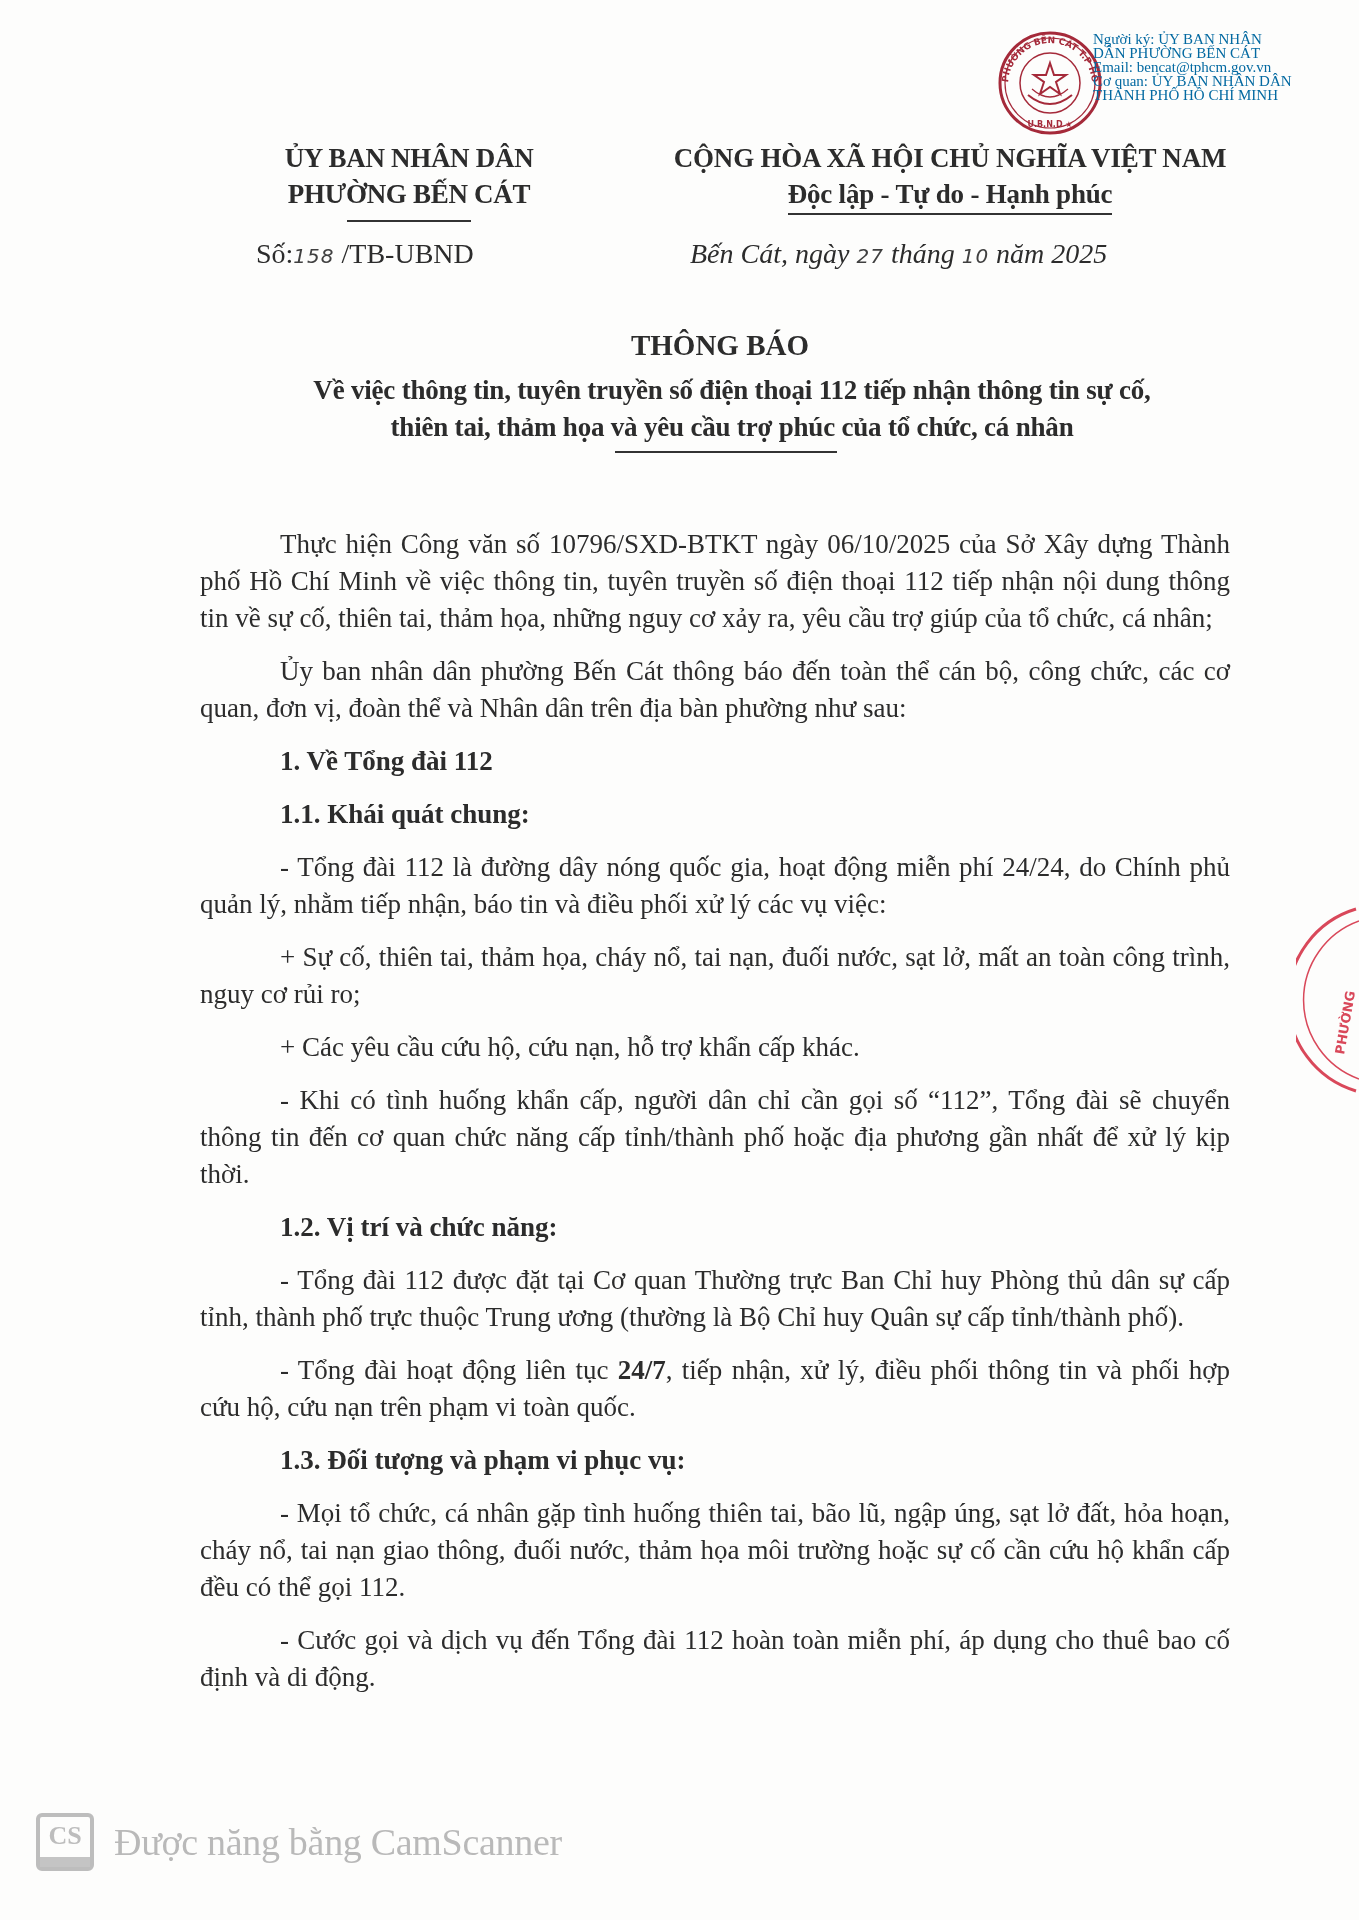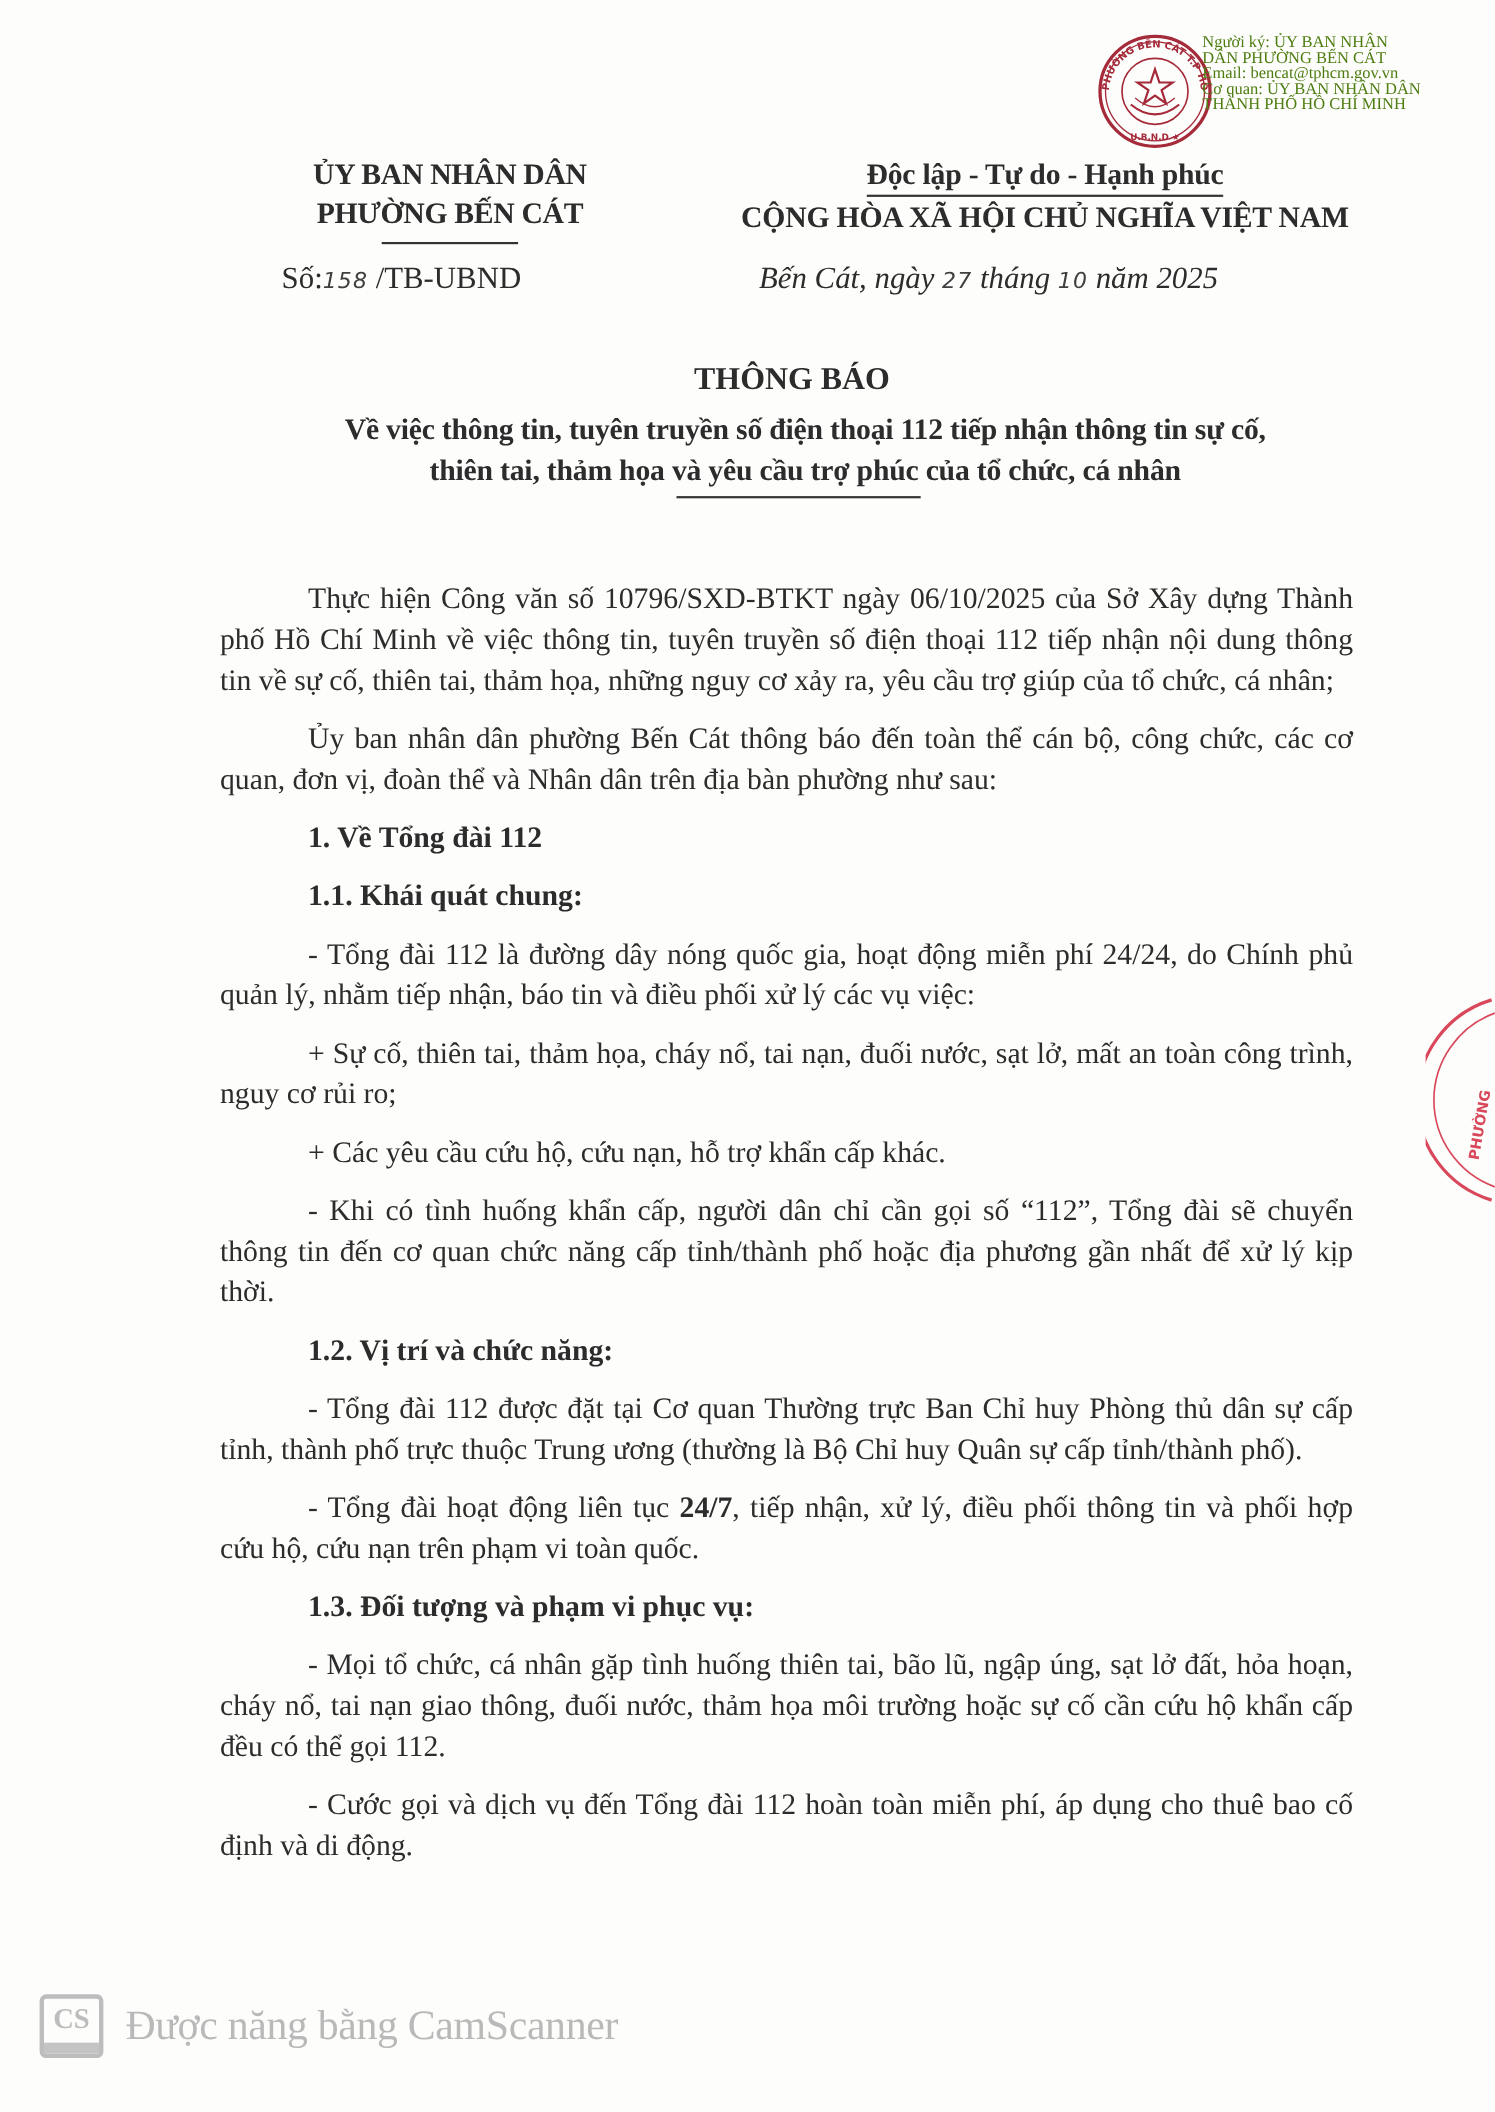--- a/index.html
+++ b/index.html
@@ -12,21 +12,21 @@
     }
     .abs { position: absolute; }
 
     
     .sig-seal {
       left: 994px; top: 29px; width: 112px; height: 108px;
     }
     .sig-text {
       left: 1093px; top: 32px;
       font-size: 15px; line-height: 14px;
-      color: #4d7c0f;
+      color: #0369a1;
       font-family: "Liberation Serif", serif;
     }
     .sig-text div { white-space: nowrap; }
 
     
     .hdr-left {
       left: 244px; top: 140px; width: 330px; text-align: center;
       font-weight: bold; font-size: 27px; line-height: 36px;
       letter-spacing: -0.3px;
     }
@@ -134,22 +134,22 @@
   <div>THÀNH PHỐ HỒ CHÍ MINH</div>
 </div>
 
 <div class="abs hdr-left">
   <div>ỦY BAN NHÂN DÂN</div>
   <div>PHƯỜNG BẾN CÁT</div>
   <div class="rule"></div>
 </div>
 
 <div class="abs hdr-right">
+  <div>CỘNG HÒA XÃ HỘI CHỦ NGHĨA VIỆT NAM</div>
   <div><span class="motto">Độc lập - Tự do - Hạnh phúc</span></div>
-  <div>CỘNG HÒA XÃ HỘI CHỦ NGHĨA VIỆT NAM</div>
 </div>
 
 <div class="abs doc-no">
   <span>Số:</span><span class="hand">158</span><span> /TB-UBND</span>
 </div>
 
 <div class="abs date-line">
   <span>Bến Cát, ngày </span><span class="hand">27</span><span> tháng </span><span class="hand">10</span><span> năm 2025</span>
 </div>
 

